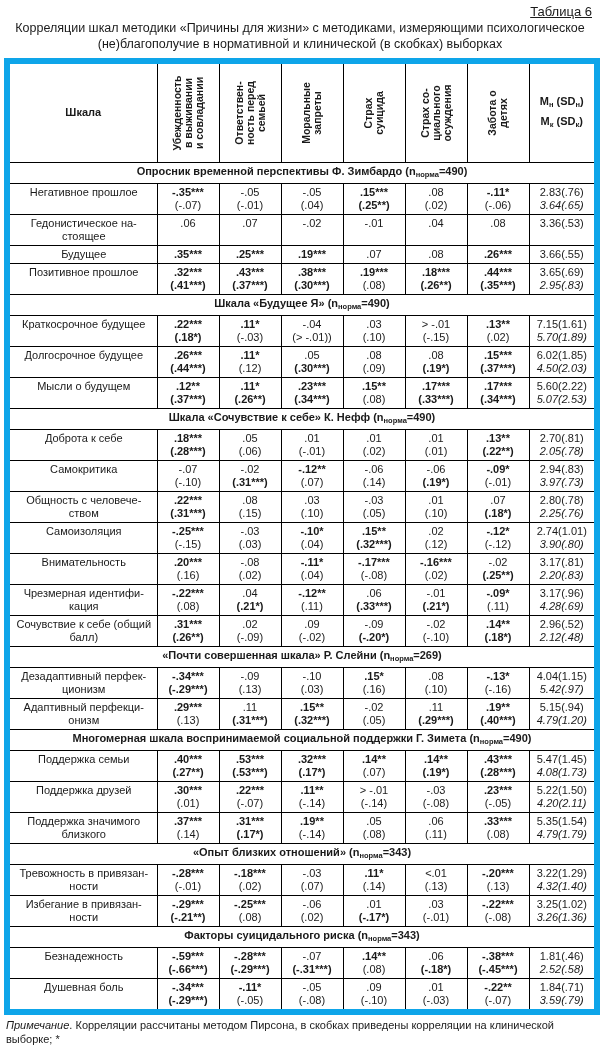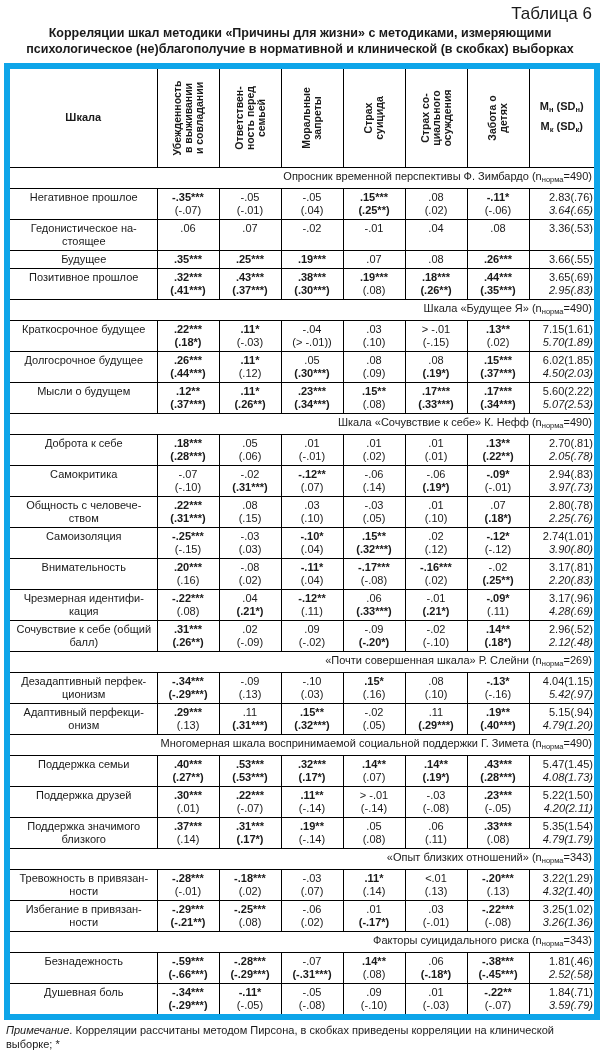--- a/index.html
+++ b/index.html
@@ -1,34 +1,34 @@
 <!DOCTYPE html>
 <html><head>
 <meta charset="utf-8">
 <style>
   html,body{margin:0;padding:0;background:#fff;}
   body{width:600px;height:1054px;font-family:"Liberation Sans",sans-serif;color:#1a1a1a;overflow:hidden;}
   .page{padding:2px 4px 0 4px;}
-  .tbl-label{text-align:right;font-size:17px;margin:2px 4px 1px 0;}
-  .title{text-align:center;font-weight:bold;font-size:12.5px;line-height:1.3;margin:0 2px 5px 2px;}
+  .tbl-label{text-align:right;font-size:13px;margin:2px 4px 1px 0;text-decoration:underline;}
+  .title{text-align:center;font-weight:normal;font-size:12.5px;line-height:1.3;margin:0 2px 5px 2px;}
   table{border-collapse:collapse;width:592px;table-layout:fixed;border:6px solid #0ea5e9;}
   col.c-label{width:150px;}
   col.c-val{width:62px;}
   col.c-m{width:68px;}
   th,td{border:1px solid #000;padding:1px 2px;font-size:11px;line-height:13px;vertical-align:top;box-sizing:border-box;}
   th{font-weight:bold;}
   .hdr-row th{height:102px;vertical-align:middle;text-align:center;}
   .rot{position:relative;overflow:hidden;}
   .rot .rtxt{position:absolute;top:50%;left:50%;transform:translate(-50%,-50%) rotate(-90deg);width:96px;text-align:center;font-size:10.5px;line-height:11px;font-weight:bold;white-space:pre-line;}
   .mhdr{font-size:11px;line-height:16px;margin-left:30px;}
   .subsc{font-size:7.5px;vertical-align:-2px;}
-  td.section{text-align:right;font-weight:normal;padding:2px 2px;}
+  td.section{text-align:center;font-weight:bold;padding:2px 2px;}
   td.lbl{text-align:center;padding:2px 2px 2px 3px;}
   td.v{text-align:center;padding:2px 1px;}
-  td.m{text-align:right;padding:2px 1px;}
+  td.m{text-align:center;padding:2px 1px;}
   .b{font-weight:bold;}
   .i{font-style:italic;}
   .footnote{font-size:11px;line-height:14px;margin:3px 2px 0 2px;text-align:left;}
 </style>
 </head>
 <body>
 
 <div class="page">
   <div class="tbl-label">Таблица 6</div>
   <div class="title">Корреляции шкал методики «Причины для жизни» с методиками, измеряющими психологическое (не)благополучие в нормативной и клинической (в скобках) выборках</div>

